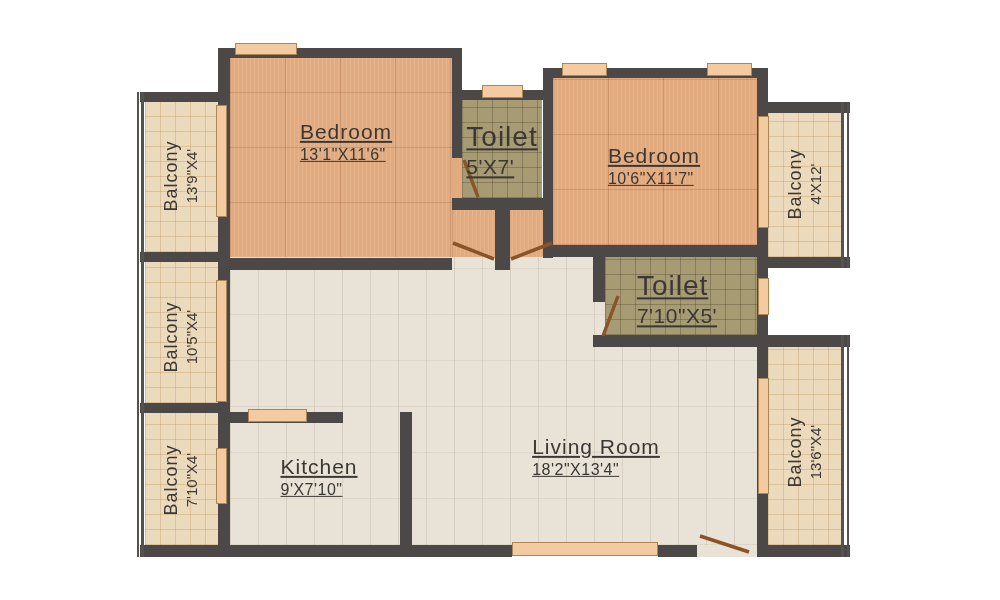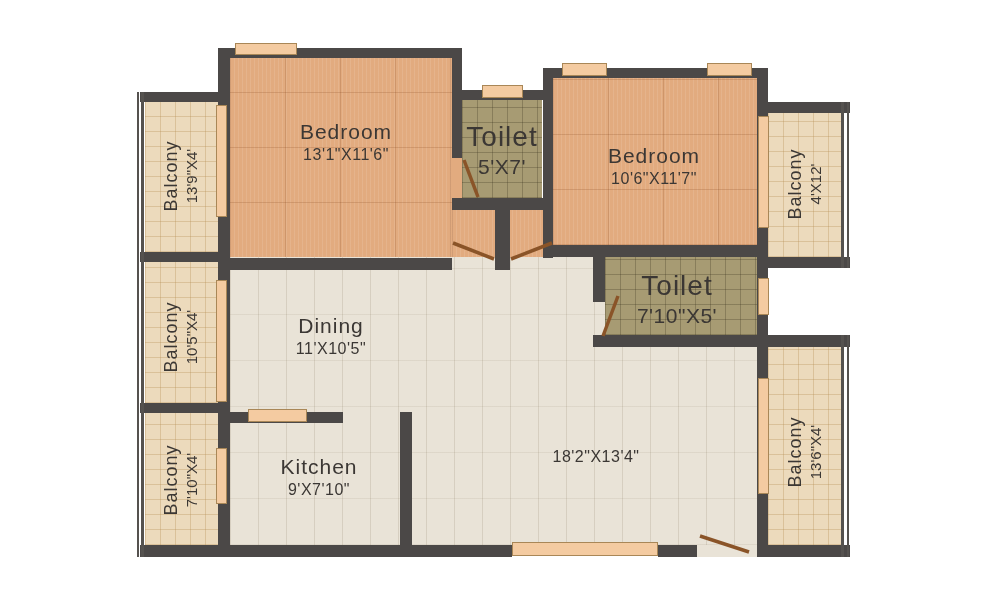--- a/index.html
+++ b/index.html
@@ -18,22 +18,22 @@
       repeating-linear-gradient(0deg, rgba(55,48,28,0.28) 0 1px, transparent 1px 15px);}
   .floor-hall{position:absolute;background-color:var(--hall-floor,#e9e3d7);
     background-image:
       repeating-linear-gradient(90deg, rgba(140,125,100,0.20) 0 1px, transparent 1px 28px),
       repeating-linear-gradient(0deg, rgba(140,125,100,0.12) 0 1px, transparent 1px 46px);}
   .floor-balcony{position:absolute;background-color:var(--balcony-floor,#ecdabc);
     background-image:
       repeating-linear-gradient(90deg, rgba(180,140,80,0.32) 0 1px, transparent 1px 15px),
       repeating-linear-gradient(0deg, rgba(180,140,80,0.32) 0 1px, transparent 1px 15px);}
   .window{position:absolute;background:var(--window,#f4cba1);border:1px solid #a98757;box-sizing:border-box;}
-  .room-label{position:absolute;transform:translate(-50%,-50%);text-align:center;
-    color:var(--text,#3b3734);white-space:nowrap;line-height:1.25;}
+  .room-label{position:absolute;transform:translate(-50%,-50%);
+    color:var(--text,#3b3734);white-space:nowrap;line-height:1.25;text-decoration:underline;}
   .room-label .nm{font-size:21px;letter-spacing:1px;}
   .room-label .dm{font-size:16px;letter-spacing:0.5px;}
   .room-label.small .nm{font-size:28px;}
   .room-label.small .dm{font-size:21px;}
   .balcony-label{position:absolute;transform:translate(-50%,-50%) rotate(-90deg);text-align:center;
     color:var(--text,#3b3734);white-space:nowrap;line-height:1.2;}
   .balcony-label .nm{font-size:18px;letter-spacing:1px;}
   .balcony-label .dm{font-size:15px;}
   .doors{position:absolute;left:0;top:0;pointer-events:none;}
   .door-line{stroke:var(--door,#8a5428);stroke-width:3.5;}
@@ -120,29 +120,26 @@
     <div class="dm">5'X7'</div>
   </div>
   <div class="room-label" style="left:654px;top:166px;">
     <div class="nm">Bedroom</div>
     <div class="dm">10'6"X11'7"</div>
   </div>
   <div class="room-label small" style="left:677px;top:299px;">
     <div class="nm">Toilet</div>
     <div class="dm">7'10"X5'</div>
   </div>
-  <div class="room-label" style="left:331px;top:336px;">
-    <div class="nm">Dining</div>
-    <div class="dm">11'X10'5"</div>
-  </div>
   <div class="room-label" style="left:319px;top:477px;">
     <div class="nm">Kitchen</div>
     <div class="dm">9'X7'10"</div>
   </div>
   <div class="room-label" style="left:596px;top:457px;">
+    <div class="nm">Living Room</div>
     <div class="dm">18'2"X13'4"</div>
   </div>
 
   <div class="balcony-label" style="left:181px;top:176px;">
     <div class="nm">Balcony</div>
     <div class="dm">13'9"X4'</div>
   </div>
   <div class="balcony-label" style="left:181px;top:337px;">
     <div class="nm">Balcony</div>
     <div class="dm">10'5"X4'</div>

